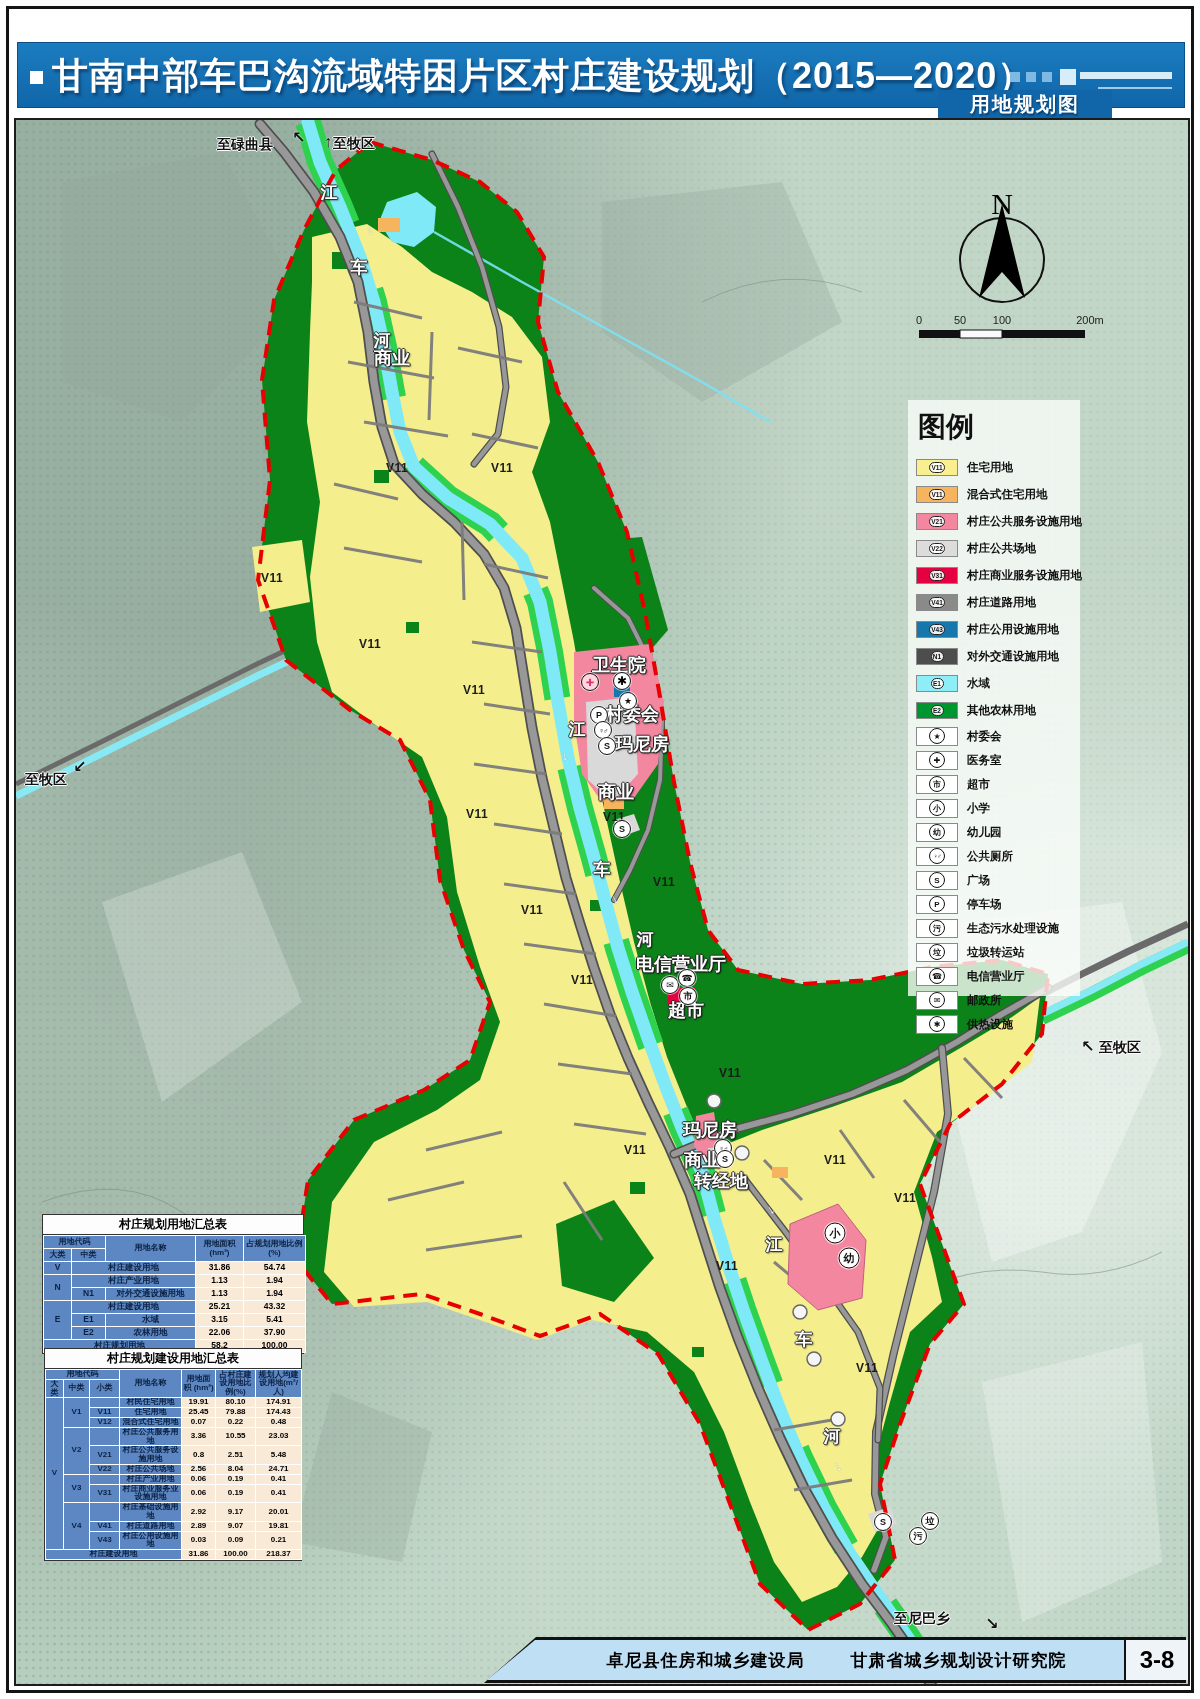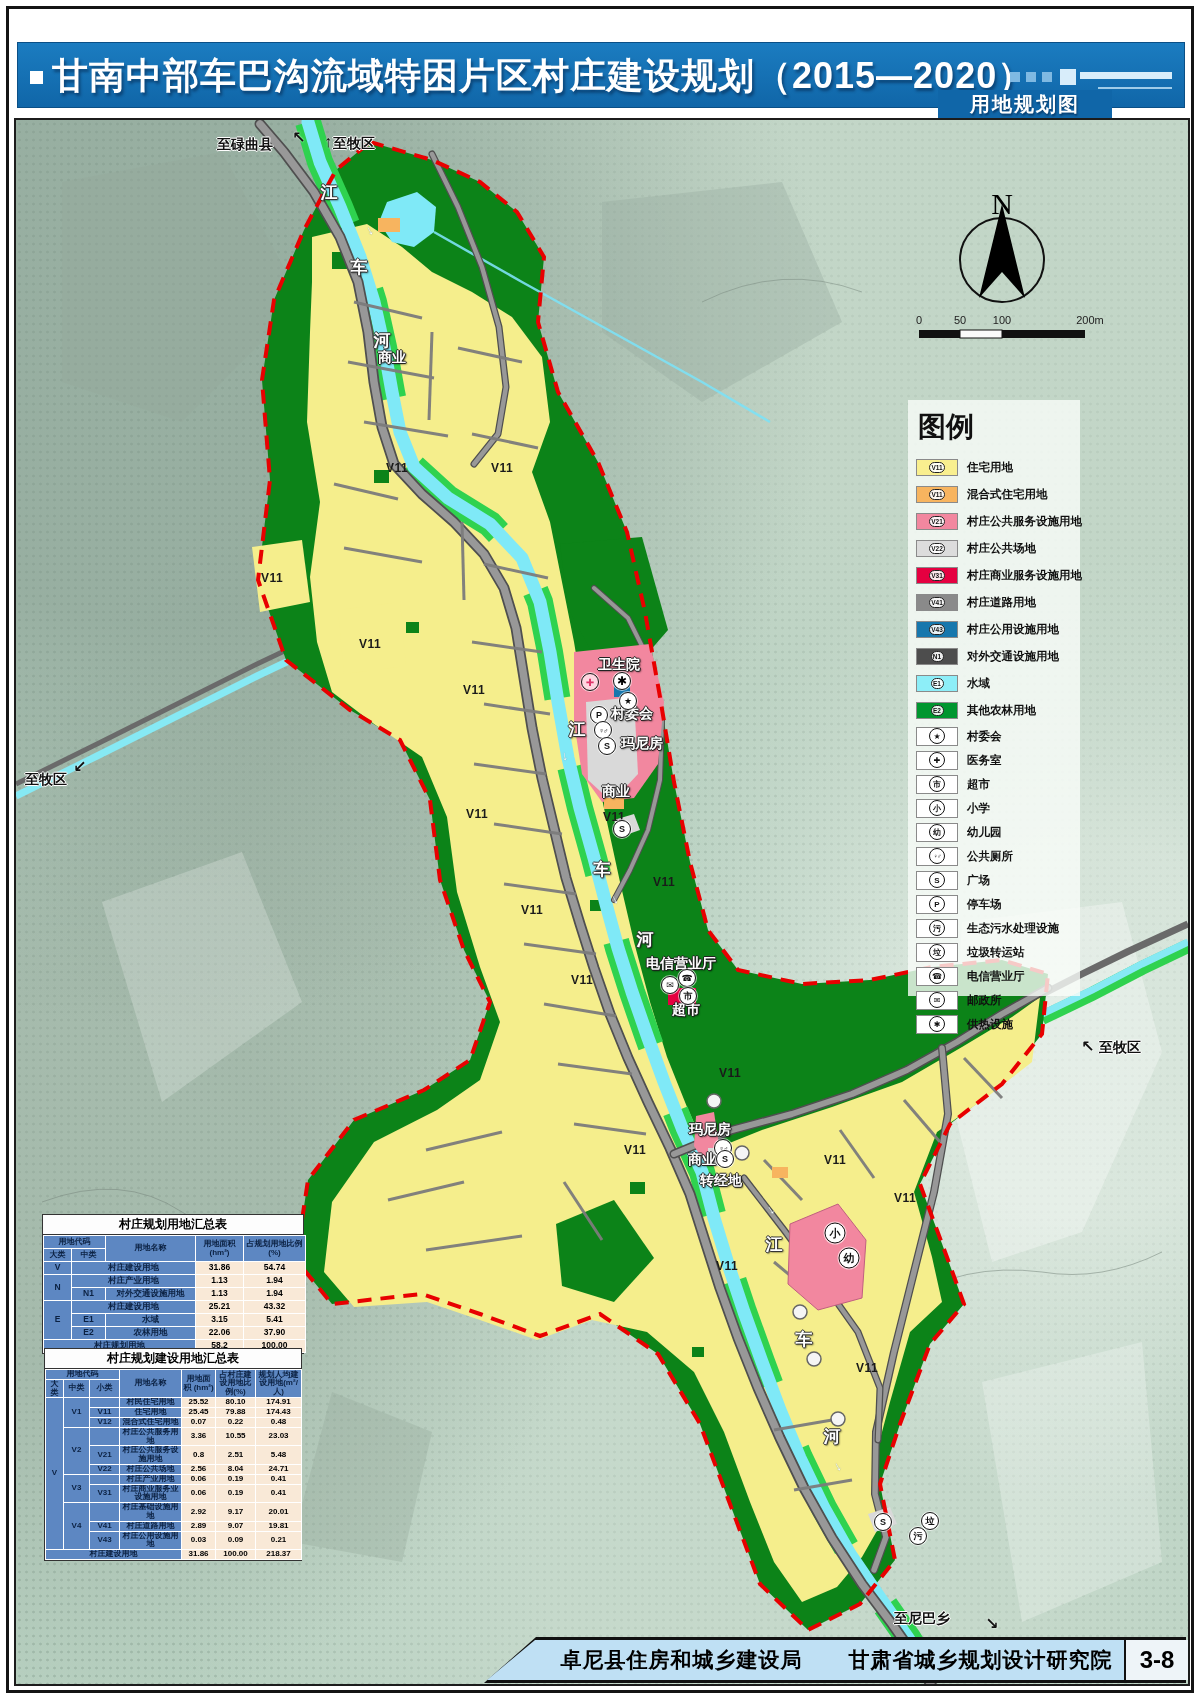--- a/index.html
+++ b/index.html
@@ -38,21 +38,21 @@
       radial-gradient(rgba(75,100,85,.20) 1px, transparent 1.5px);
     background-size:auto,auto,auto,auto,auto,auto,7px 8px;}
   .map svg{position:absolute;left:0;top:0;}
 
   
   .mlabel{position:absolute;transform:translate(-50%,-50%);white-space:nowrap;z-index:12;}
   .c-dest{font-size:14px;font-weight:bold;color:#111;
     text-shadow:-1px 0 #fff,1px 0 #fff,0 -1px #fff,0 1px #fff;}
   .c-river{font-size:17px;font-weight:bold;color:#fff;
     text-shadow:-1px 0 #333,1px 0 #333,0 -1px #333,0 1px #333,1px 1px 2px #000;}
-  .c-fac{font-size:14px;font-weight:bold;color:#fff;
+  .c-fac{font-size:18px;font-weight:bold;color:#fff;
     text-shadow:-1px 0 #222,1px 0 #222,0 -1px #222,0 1px #222,1px 1px 2px #000;}
   .c-v11{font-size:12px;font-weight:bold;color:#1a1a1a;letter-spacing:.5px;}
   .micon{position:absolute;transform:translate(-50%,-50%);width:16px;height:16px;border-radius:50%;
     background:#fff;border:1.6px solid #111;display:flex;align-items:center;justify-content:center;
     font-size:9px;font-weight:bold;color:#111;z-index:13;box-shadow:0 0 0 1px rgba(255,255,255,.6);}
   .micon.med{background:#ffd6e0;color:#e0356a;font-size:10px;}
   .micon.heat{font-size:12px;background:#fff;color:#000;}
   .micon.wc{font-size:7px;letter-spacing:-1px;}
   .micon.big{width:19px;height:19px;font-size:11px;}
   .marrow{position:absolute;transform:translate(-50%,-50%);font-size:16px;font-weight:bold;color:#111;
@@ -90,21 +90,21 @@
   #table2{left:28px;top:1228px;width:258px;}
   #table1 td{height:12px;}
   #table2 td{font-size:8px;}
 
   
   .footer-bg{position:absolute;left:484px;top:1637px;width:702px;height:46px;background:#111;
     clip-path:polygon(0 100%,52px 0,100% 0,100% 100%);z-index:30;}
   .footer-bar{position:absolute;left:487px;top:1640px;width:699px;height:40px;background:#bfe0f4;
     clip-path:polygon(0 100%,48px 0,100% 0,100% 100%);z-index:31;display:flex;align-items:center;
     justify-content:center;gap:46px;}
-  .footer-bar span{font-size:21px;font-weight:bold;color:#000;letter-spacing:1px;}
+  .footer-bar span{font-size:17px;font-weight:bold;color:#000;letter-spacing:1px;}
   .page-box{position:absolute;left:1124px;top:1640px;width:62px;height:40px;background:#eef4f8;
     border-left:2.5px solid #111;z-index:32;display:flex;align-items:center;justify-content:center;
     font-size:24px;font-weight:bold;color:#000;}
 </style>
 </head>
 <body>
 
 <div class="page">
   <div class="outer-frame"></div>
 
@@ -567,21 +567,21 @@
             <tr>
               <td class="h">大类</td>
               <td class="h">中类</td>
               <td class="h">小类</td>
             </tr>
             <tr>
               <td rowspan="11" class="b">V</td>
               <td rowspan="3" class="b">V1</td>
               <td class="b"></td>
               <td class="b">村民住宅用地</td>
-              <td class="n">25.52</td>
+              <td class="n">19.91</td>
               <td class="n">80.10</td>
               <td class="n">174.91</td>
             </tr>
             <tr>
               <td class="b">V11</td>
               <td class="b">住宅用地</td>
               <td class="n">25.45</td>
               <td class="n">79.88</td>
               <td class="n">174.43</td>
             </tr>

